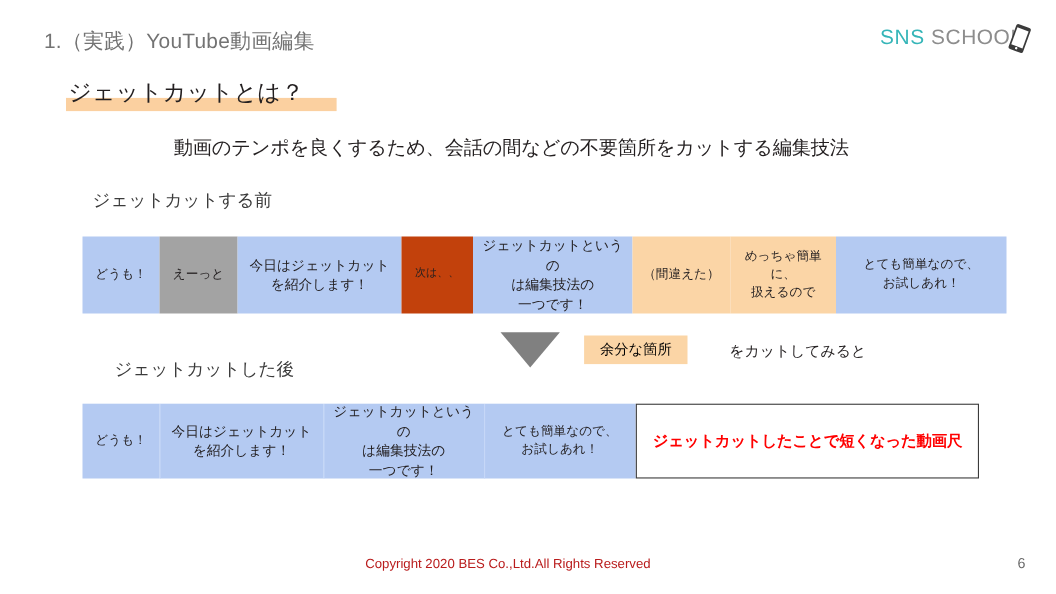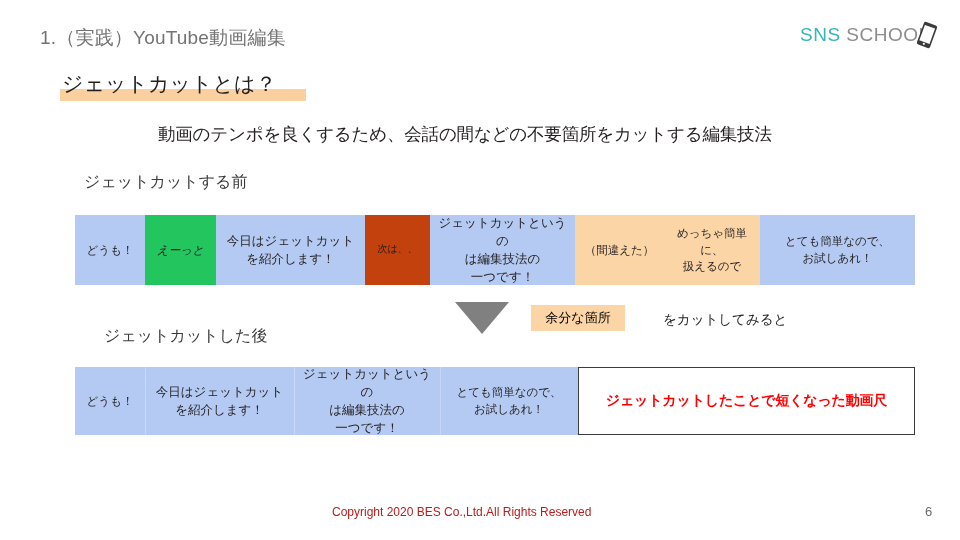--- a/index.html
+++ b/index.html
@@ -168,21 +168,21 @@
     font-size: 13.5px;
     color: #231f20;
     white-space: nowrap;
   }
 
   
   .result-box {
     position: absolute;
     left: 578px;
     top: 367px;
-    width: 337px;
+    width: 312px;
     height: 68px;
     background: #ffffff;
     border: 1.5px solid #3b3b3b;
     box-sizing: border-box;
     display: flex;
     align-items: center;
     justify-content: center;
   }
   .result-text {
     font-size: 14px;
@@ -231,21 +231,21 @@
     <span class="section-title">ジェットカットとは？</span>
   </div>
 
   <div class="lead-text">動画のテンポを良くするため、会話の間などの不要箇所をカットする編集技法</div>
 
   <div class="row-label before">ジェットカットする前</div>
   <div class="timeline" id="timeline-before">
       <div class="clip blue" style="width: 70px; flex: 0 0 70px; background: rgb(180, 202, 242);">
         <span class="txt" style="font-size: 11.5px;">どうも！</span>
       </div>
-      <div class="clip orange" style="width: 71px; flex: 0 0 71px; background: #22c55e; font-style: italic;">
+      <div class="clip orange" style="width: 71px; flex: 0 0 71px; background: #a3a3a3;">
         <span class="txt" style="font-size: 11.5px;">えーっと</span>
       </div>
       <div class="clip blue" style="width: 149px; flex: 0 0 149px; background: rgb(180, 202, 242);">
         <span class="txt" style="font-size: 12.5px;">今日はジェットカット
 を紹介します！</span>
       </div>
       <div class="clip orange" style="width: 65px; flex: 0 0 65px; background: #c2410c; font-family: Liberation Mono, monospace;">
         <span class="txt" style="font-size: 10px;">次は、、</span>
       </div>
       <div class="clip blue" style="width: 145px; flex: 0 0 145px; background: rgb(180, 202, 242);">

